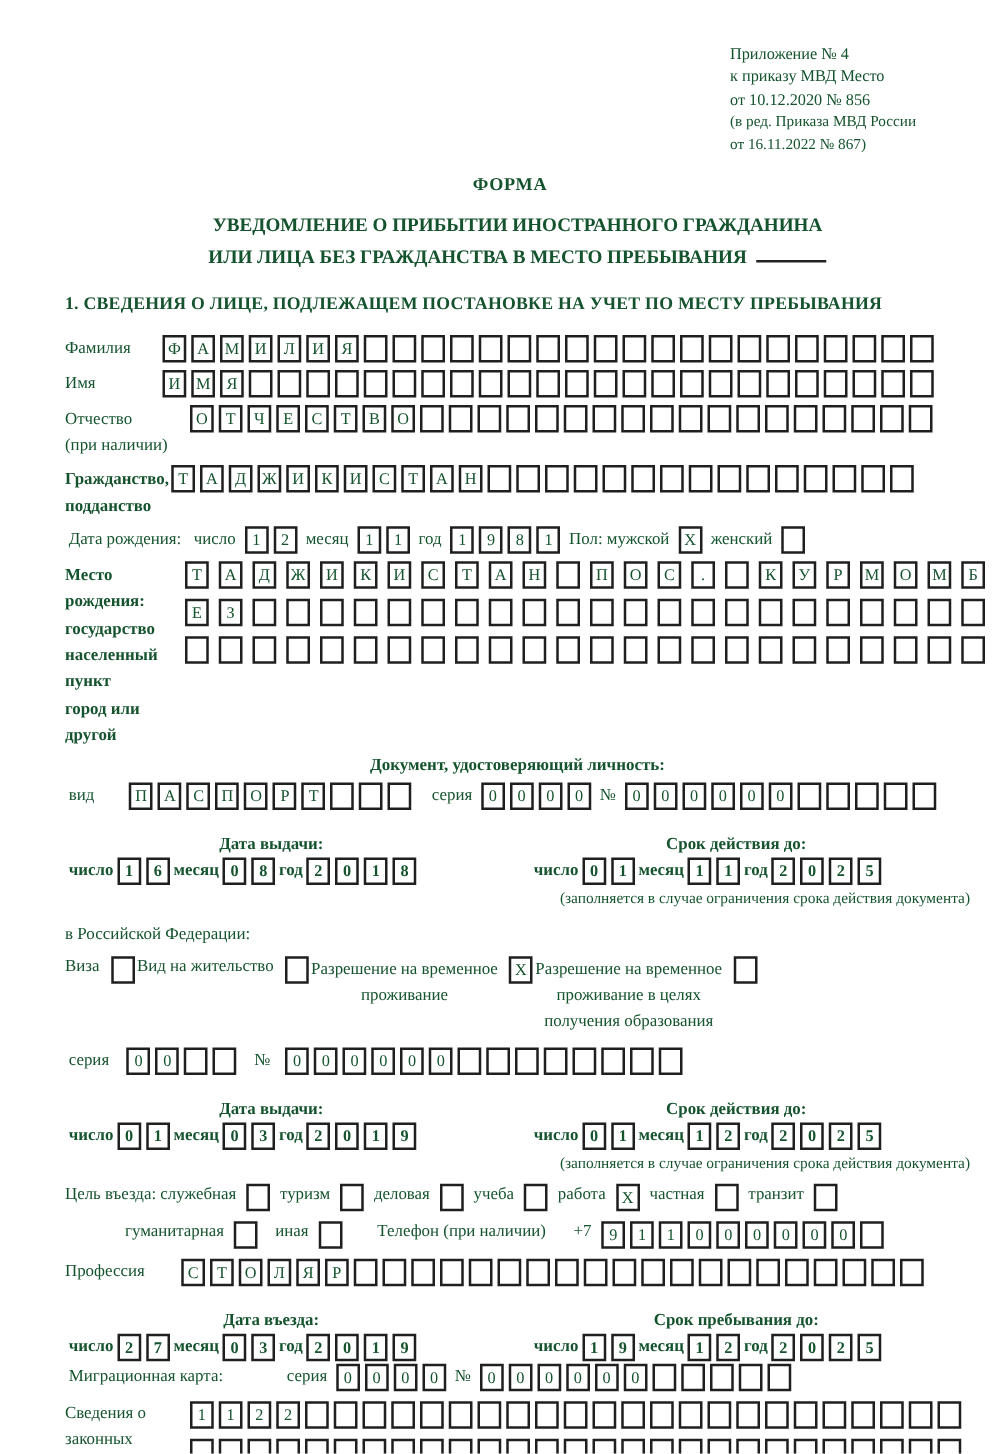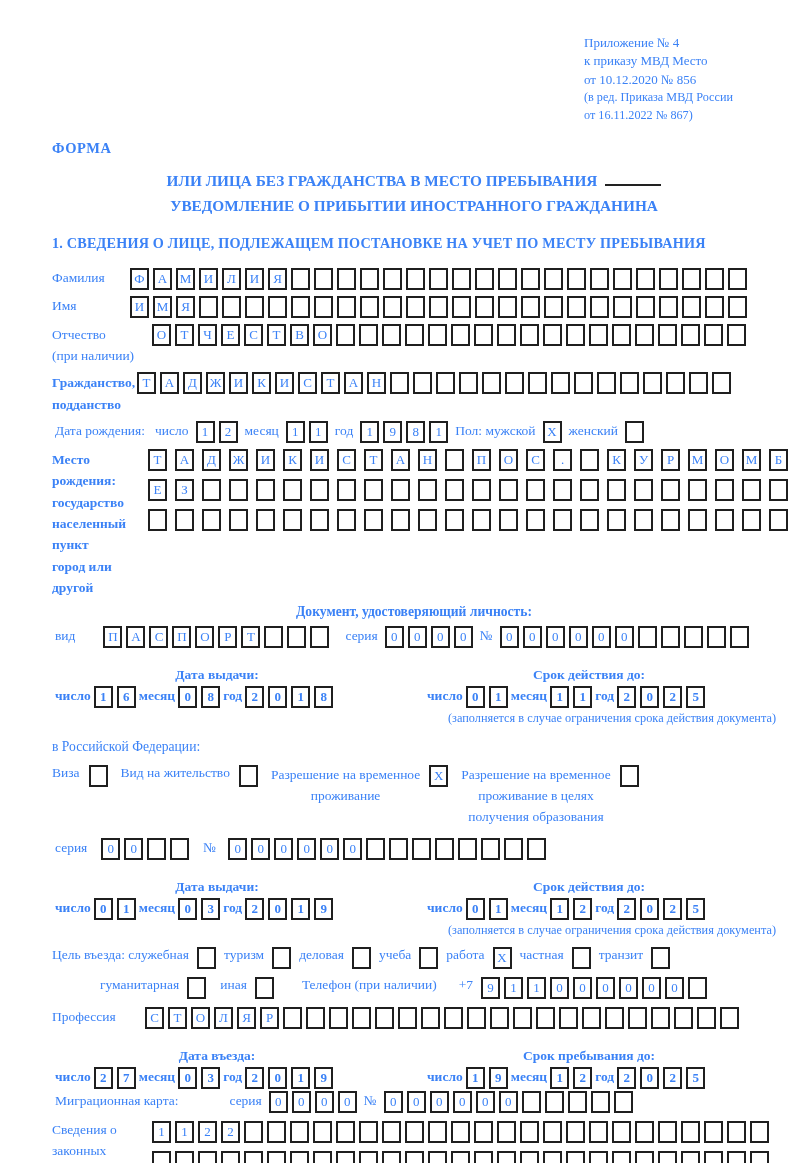--- a/index.html
+++ b/index.html
@@ -1,26 +1,26 @@
 <!DOCTYPE html>
 <html lang="ru"><head>
 <meta charset="utf-8">
 <style>
   html,body{margin:0;padding:0;background:#ffffff;}
   .page{
     width:800px;height:1163px;box-sizing:border-box;
-    background:#fff;color:#3b82f6;
+    background:#fff;color:#14532d;
     font-family:"Liberation Serif","DejaVu Serif",serif;
     padding:34px 24px 18px 52px;
     overflow:hidden;
   }
   
   .top-note{margin-left:auto;width:192px;font-size:13px;line-height:1.42;}
   .top-note .small{font-size:12.2px;}
-  .forma{font-weight:bold;text-align:left;padding-right:12px;font-size:14.5px;letter-spacing:.6px;margin:16px 0 12px;}
+  .forma{font-weight:bold;text-align:center;padding-right:12px;font-size:14.5px;letter-spacing:.6px;margin:16px 0 12px;}
   
   .title{text-align:center;font-weight:bold;font-size:15.3px;line-height:1.62;margin:0 0 16px 0;}
   .tline{display:inline-block;width:56px;border-bottom:2px solid #222;height:0.9em;margin-left:8px;}
   .sec-head{font-weight:bold;font-size:14.2px;letter-spacing:.2px;white-space:nowrap;margin:4px 0 16px 0;}
   
   .frow{display:flex;align-items:flex-start;margin-bottom:6px;}
   .label{font-size:13.5px;line-height:1.5;flex:0 0 auto;}
   .w78{width:78px;} .w85{width:85px;font-weight:bold;} .w96{width:96px;font-weight:bold;} .w100{width:100px;} .w93{width:93px;}
   .label-block{flex:0 0 auto;font-size:13.5px;line-height:1.58;}
   
@@ -39,21 +39,21 @@
   .doc-head{text-align:center;font-weight:bold;font-size:13.6px;margin:6px 0 6px 0;}
   
   .date-pair{display:flex;margin-top:19px;font-weight:bold;}
   .dp-left{width:372px;flex:0 0 auto;}
   .dp-right{flex:1;}
   .dp-title{font-size:13.5px;text-align:center;margin-bottom:3px;width:330px;}
   .date-row{display:flex;align-items:flex-start;font-size:13.5px;}
   .note-right{text-align:right;font-size:12.3px;margin:3px 0 9px 0;}
   .intro{font-size:13.6px;line-height:1.7;}
   
-  .opt-row{display:flex;align-items:flex-start;gap:13px;margin:7px 0 10px 0;}
+  .opt-row{display:flex;align-items:flex-start;gap:2px;margin:7px 0 10px 0;}
   .opt{display:flex;align-items:flex-start;gap:9px;font-size:13.5px;}
   .opt-text{text-align:center;line-height:1.55;}
   
   .goal-row{display:flex;align-items:flex-start;gap:8px;font-size:13.5px;margin-bottom:8px;}
   .indent48{margin-left:48px;text-align:right;}
   .mt2{margin-top:2px;}
 </style>
 </head>
 <body>
 
@@ -63,24 +63,24 @@
     <div>Приложение № 4</div>
     <div>к приказу МВД Место</div>
     <div>от 10.12.2020 № 856</div>
     <div class="small">(в ред. Приказа МВД России</div>
     <div class="small">от 16.11.2022 № 867)</div>
   </div>
 
   <div class="forma">ФОРМА</div>
 
   <div class="title">
+    <div>УВЕДОМЛЕНИЕ О ПРИБЫТИИ ИНОСТРАННОГО ГРАЖДАНИНА</div>
     <div>
       <span>ИЛИ ЛИЦА БЕЗ ГРАЖДАНСТВА В МЕСТО ПРЕБЫВАНИЯ</span><span class="tline"></span>
     </div>
-    <div>УВЕДОМЛЕНИЕ О ПРИБЫТИИ ИНОСТРАННОГО ГРАЖДАНИНА</div>
   </div>
 
   <div class="sec-head">1. СВЕДЕНИЯ О ЛИЦЕ, ПОДЛЕЖАЩЕМ ПОСТАНОВКЕ НА УЧЕТ ПО МЕСТУ ПРЕБЫВАНИЯ</div>
 
   <div class="frow">
     <div class="label w78">Фамилия</div>
     <div class="cells">
         <span class="cell">Ф</span>
         <span class="cell">А</span>
         <span class="cell">М</span>

